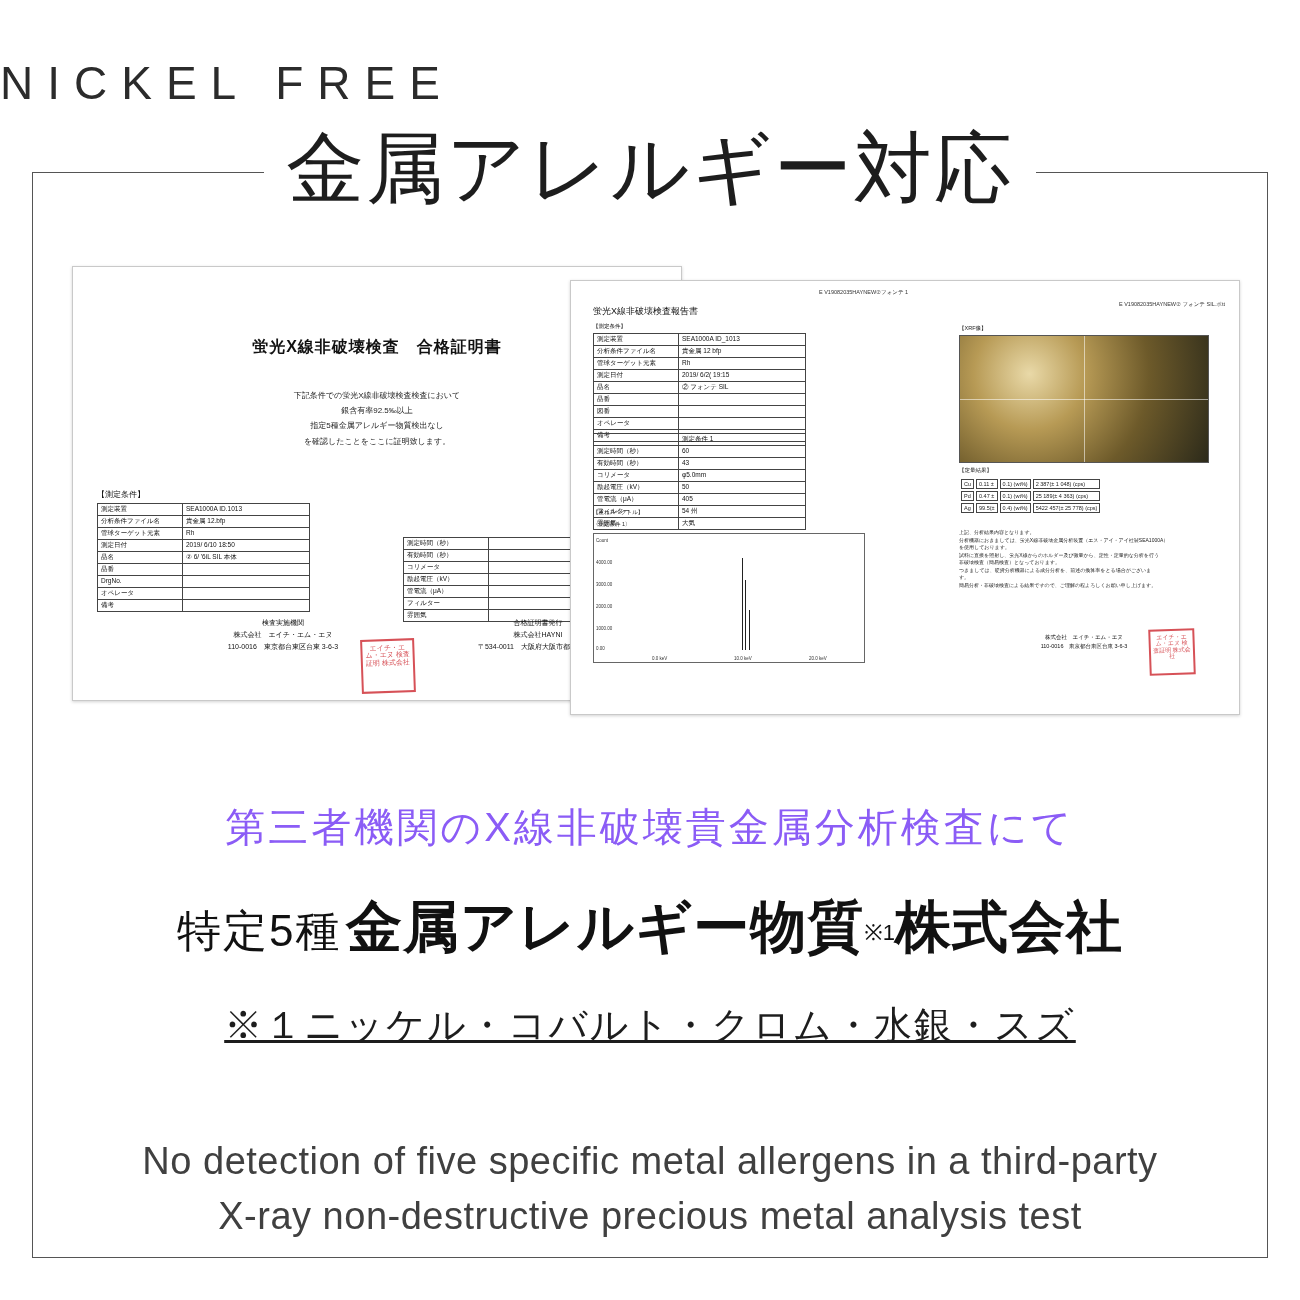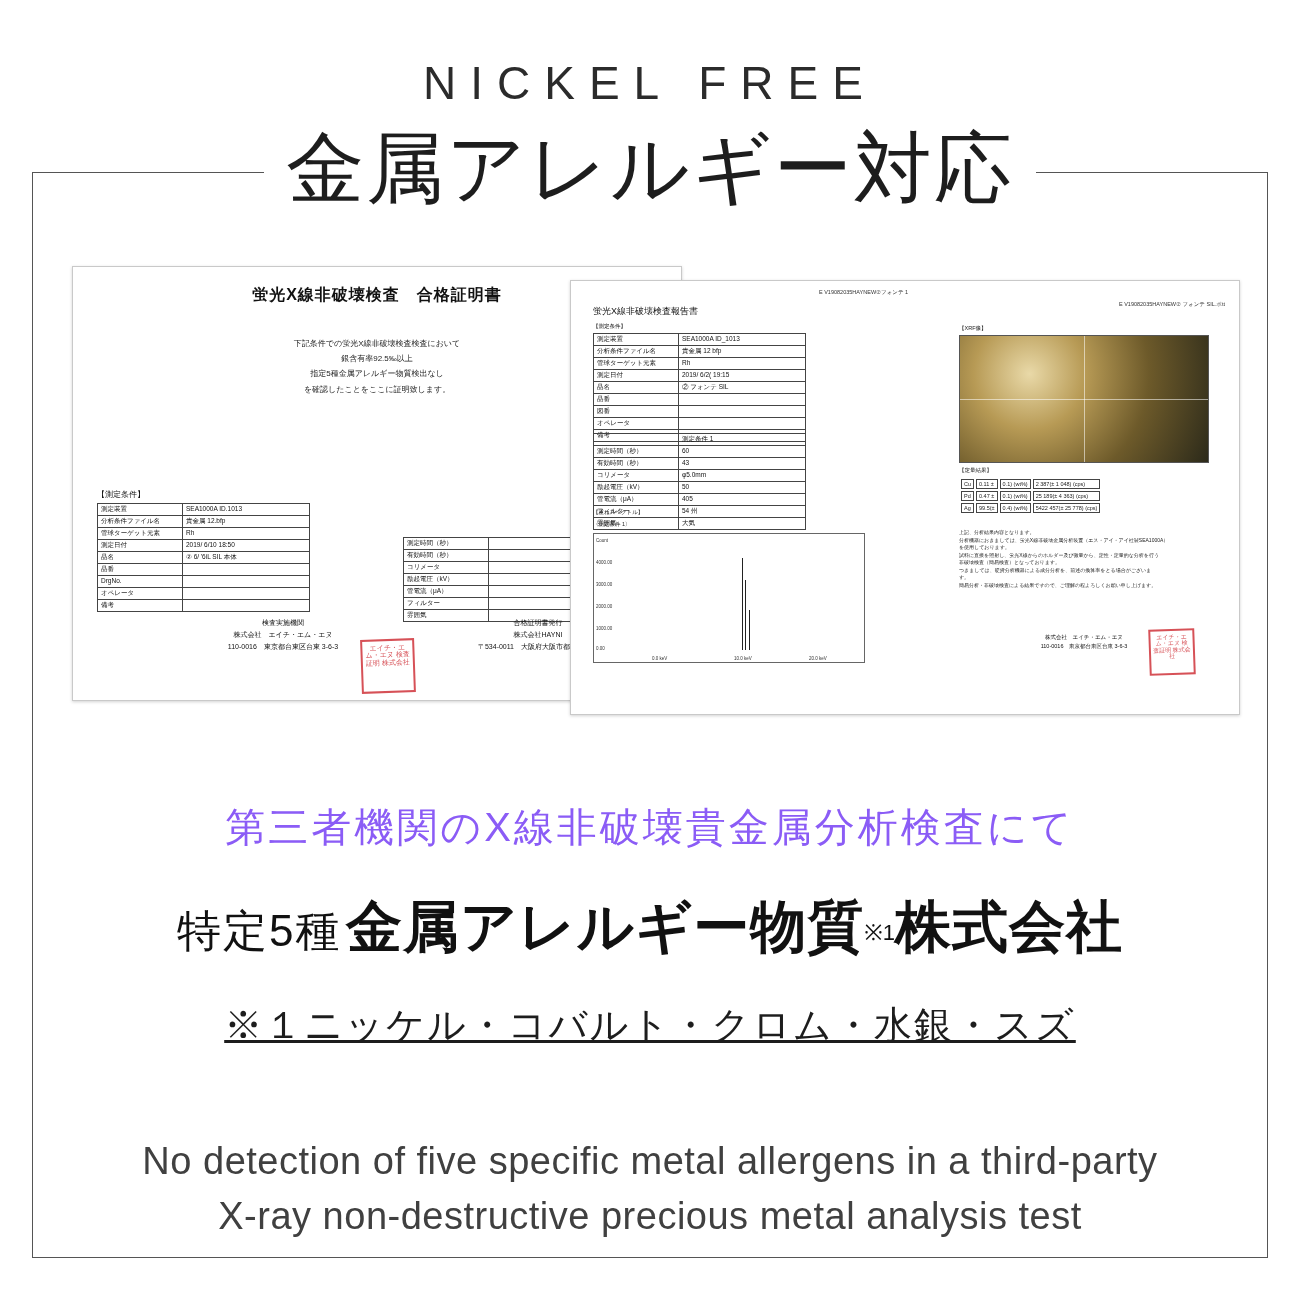--- a/index.html
+++ b/index.html
@@ -11,21 +11,20 @@
     position:relative;
     overflow:hidden;
   }
   .page{
     position:absolute;inset:0;
   }
   
   .nickel-free{
     position:absolute;
     top:56px;left:0;width:1300px;
-    text-align:center;
     font-size:46px;
     letter-spacing:14px;
     font-weight:400;
     color:#2b2b2b;
   }
   .frame{
     position:absolute;
     left:32px;top:172px;
     width:1236px;height:1086px;
     border:1px solid #555;
@@ -75,20 +74,21 @@
     padding:10px 14px;
   }
   .doc-back .b-topright{
     position:absolute;right:18px;top:14px;font-size:8px;color:#333;
   }
   .doc-back .b-title{
     text-align:center;
     font-size:16px;
     font-weight:700;
     letter-spacing:1px;
+    margin-top:52px;
     color:#111;
   }
   .doc-back .b-lines{
     text-align:center;
     font-size:8px;
     line-height:1.9;
     margin-top:30px;
     color:#222;
   }
   .doc-back .b-cond-label{

